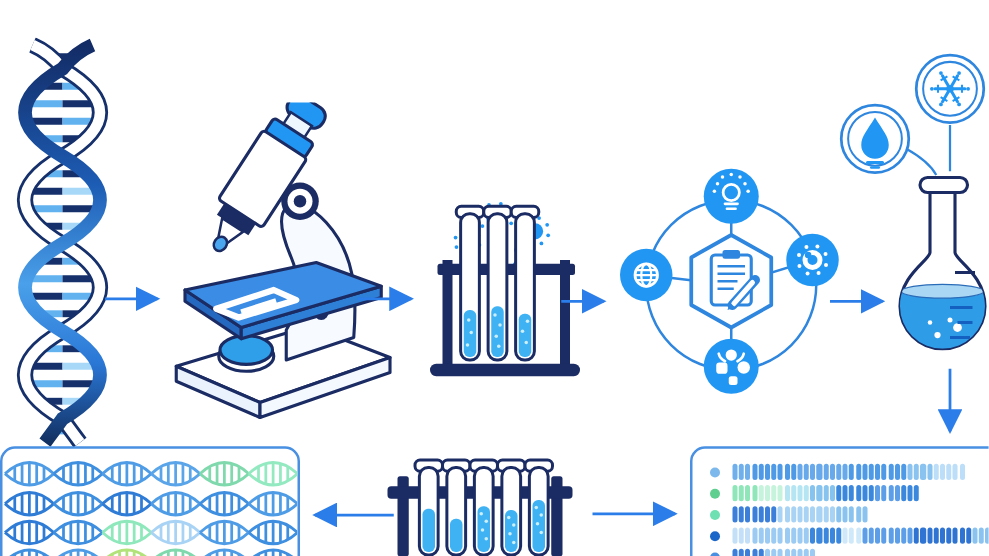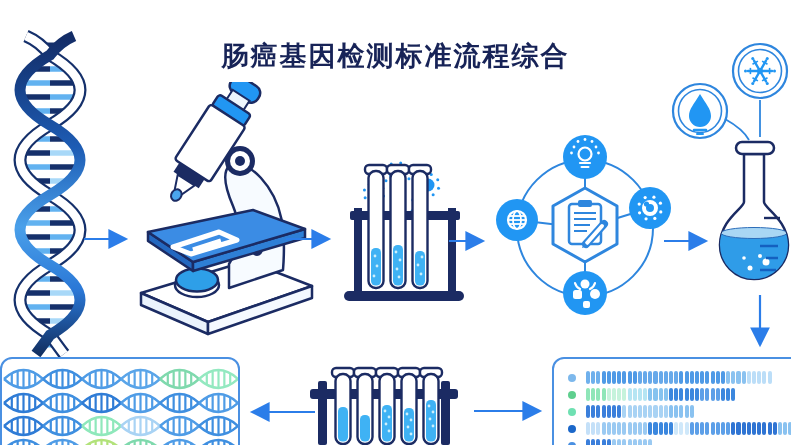--- a/index.html
+++ b/index.html
@@ -16,21 +16,20 @@
   .res-bullet{width:8px;height:8px;border-radius:50%;margin-right:10px;flex:0 0 auto;}
   .res-bars{display:flex;align-items:center;}
   .res-seg{width:4.1px;height:13px;border-radius:2px;margin-right:1.1px;flex:0 0 auto;}
   svg{display:block;}
 </style>
 </head>
 <body>
 
 <div class="canvas">
 
-  <div class="abs title">肠癌基因检测标准流程综合</div>
 
   <svg class="abs" style="left:0;top:30px" width="100" height="330" viewBox="0 0 100 330">
     <defs>
       <linearGradient id="dnaGrad" x1="0" y1="0" x2="0" y2="1">
         <stop offset="0" stop-color="#132c66"></stop>
           <stop offset="0.35" stop-color="#1d5cb4"></stop>
         <stop offset="0.6" stop-color="#4aa0ea"></stop>
           <stop offset="0.8" stop-color="#2a77d6"></stop>
         <stop offset="1" stop-color="#123062"></stop>
       </linearGradient>

